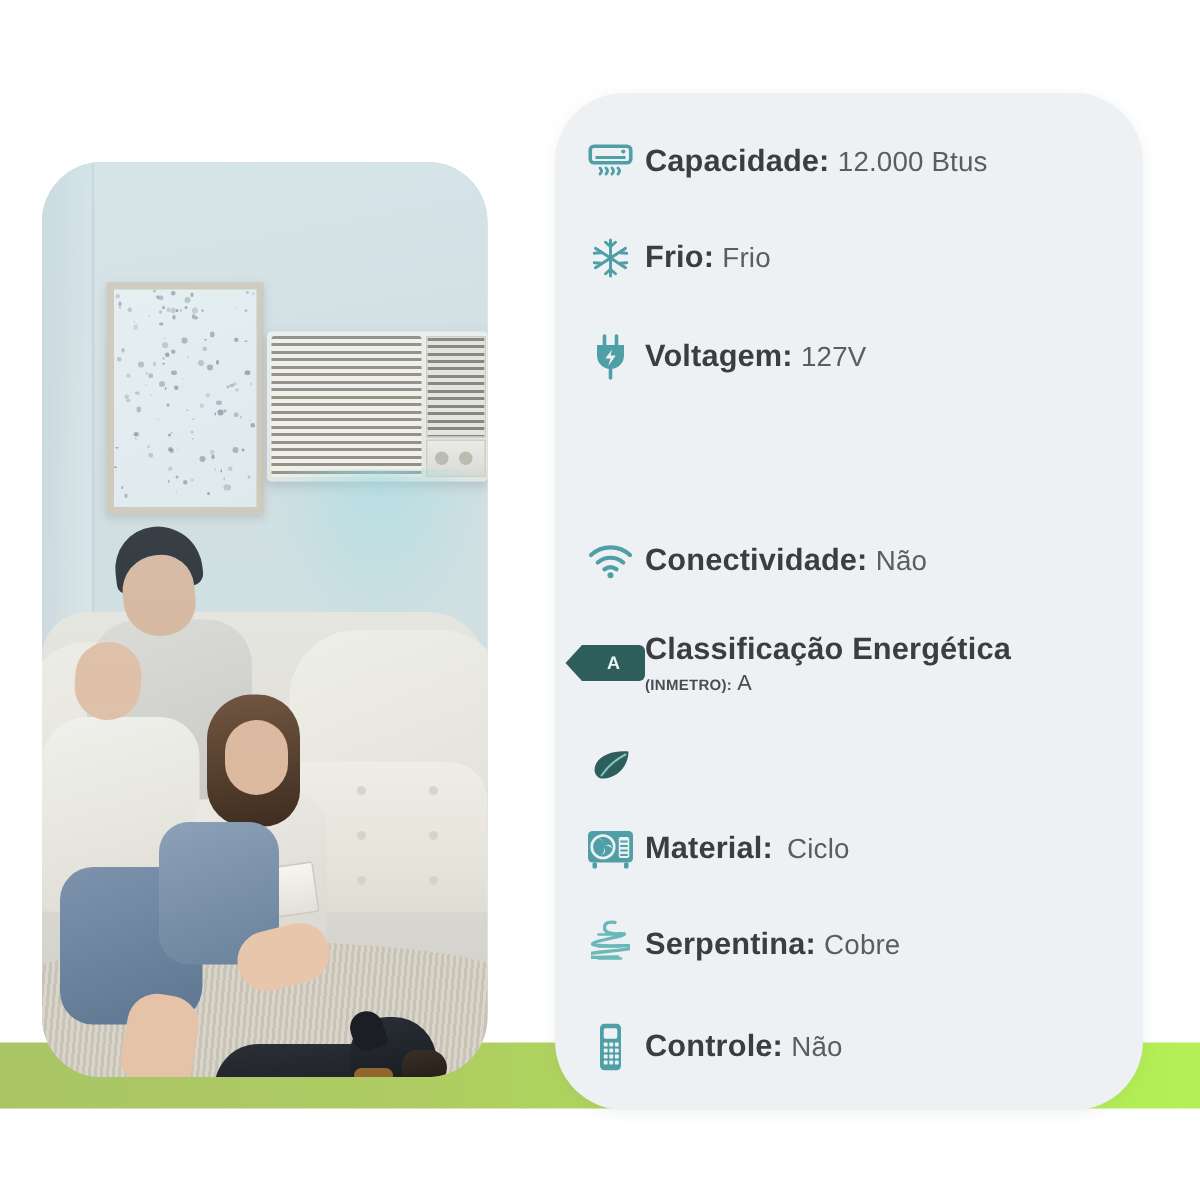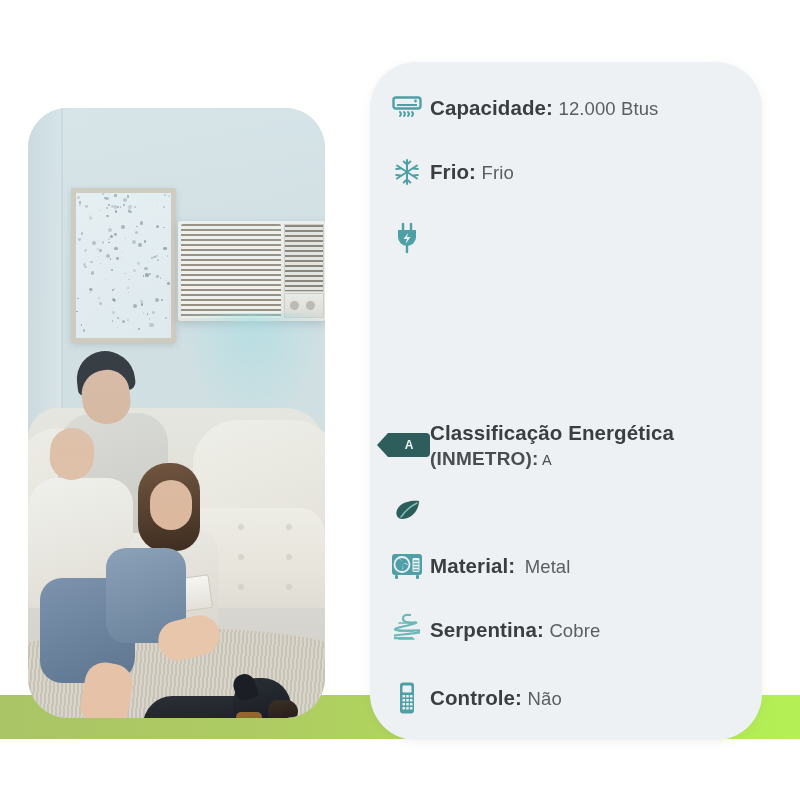--- a/index.html
+++ b/index.html
@@ -153,21 +153,21 @@
     display:flex;align-items:center;justify-content:center;
     color:#4f9fa6;
   }
   .spec-text{
     font-size:19.5px;color:#55595c;line-height:1.25;
     letter-spacing:.1px;
   }
   .spec-text .lab{font-weight:bold;color:#3b3e41;font-size:20.5px;}
   .spec-text .val{color:#5a5e61;font-size:18.5px;}
   .sub{display:block;font-size:14.5px;color:#4a4d50;margin-top:1px;}
-  .sub .subl{font-weight:bold;font-size:19px;letter-spacing:.2px;}
+  .sub .subl{font-weight:bold;font-size:10px;letter-spacing:.2px;}
 
   
   .en-badge{
     position:relative;width:42px;height:24px;background:#2e5e5c;
     display:flex;align-items:center;justify-content:center;
     color:#eaf6f5;font-size:12px;font-weight:bold;
     border-radius:0 4px 4px 0;
     margin-left:4px;
   }
   .en-badge::before{
@@ -417,23 +417,43 @@
       <div class="spec-row" style="top:156px;">
         <div class="spec-icon">
           <svg width="26" height="32" viewBox="0 0 26 32">
             <line x1="9" y1="2" x2="9" y2="7.5" stroke="#4f9fa6" stroke-width="2.4" stroke-linecap="round"></line>
             <line x1="17" y1="2" x2="17" y2="7.5" stroke="#4f9fa6" stroke-width="2.4" stroke-linecap="round"></line>
             <path d="M4 8 h18 v7 a9 9 0 0 1 -18 0 z" fill="#4f9fa6"></path>
             <path d="M14 11 l-4.5 6 h3.5 l-1.5 5 5 -7 h-3.5 z" fill="#eef1f3"></path>
             <line x1="13" y1="24" x2="13" y2="30" stroke="#4f9fa6" stroke-width="2.4" stroke-linecap="round"></line>
           </svg>
         </div>
-      </div>
-
-
+        <div class="spec-text">
+          <span class="lab">Voltagem:</span>
+          <span class="val">127V</span>
+        </div>
+      </div>
+
+
+      <div class="spec-row" style="top:292px;">
+        <div class="spec-icon">
+          <svg width="32" height="24" viewBox="0 0 32 24">
+            <g fill="none" stroke="#4f9fa6" stroke-linecap="round">
+              <path d="M3 8 a19 19 0 0 1 26 0" stroke-width="2.8"></path>
+              <path d="M7.5 13 a13 13 0 0 1 17 0" stroke-width="2.8"></path>
+              <path d="M12 17.5 a7 7 0 0 1 8 0" stroke-width="2.8"></path>
+            </g>
+            <circle cx="16" cy="21.5" r="2" fill="#4f9fa6"></circle>
+          </svg>
+        </div>
+        <div class="spec-text">
+          <span class="lab">Conectividade:</span>
+          <span class="val">Não</span>
+        </div>
+      </div>
 
       <div class="spec-row" style="top:358px;">
         <div class="spec-icon" style="height:28px;">
           <div class="en-badge">
             <span>A</span>
           </div>
         </div>
         <div class="spec-text">
           <span class="lab">Classificação Energética</span>
           <span class="sub">
@@ -464,21 +484,21 @@
               <line x1="23.5" y1="13" x2="28.5" y2="13"></line>
               <line x1="23.5" y1="16" x2="28.5" y2="16"></line>
               <line x1="23.5" y1="19" x2="28.5" y2="19"></line>
             </g>
             <rect x="5" y="24" width="3" height="4" rx="1" fill="#4f9fa6"></rect>
             <rect x="26" y="24" width="3" height="4" rx="1" fill="#4f9fa6"></rect>
           </svg>
         </div>
         <div class="spec-text">
           <span class="lab">Material:</span>
-          <span class="val" style="margin-left:4px;">Metal</span>
+          <span class="val" style="margin-left:4px;">Ciclo</span>
         </div>
       </div>
 
       <div class="spec-row" style="top:616px;">
         <div class="spec-icon">
           <svg width="20" height="34" viewBox="0 0 20 34">
             <rect x="3" y="1.5" width="14" height="31" rx="3" fill="#4f9fa6"></rect>
             <rect x="5.5" y="4.5" width="9" height="7" rx="1.2" fill="#eef1f3"></rect>
             <g fill="#eef1f3">
               <rect x="5.5" y="14" width="2.6" height="2.6" rx=".6"></rect>

